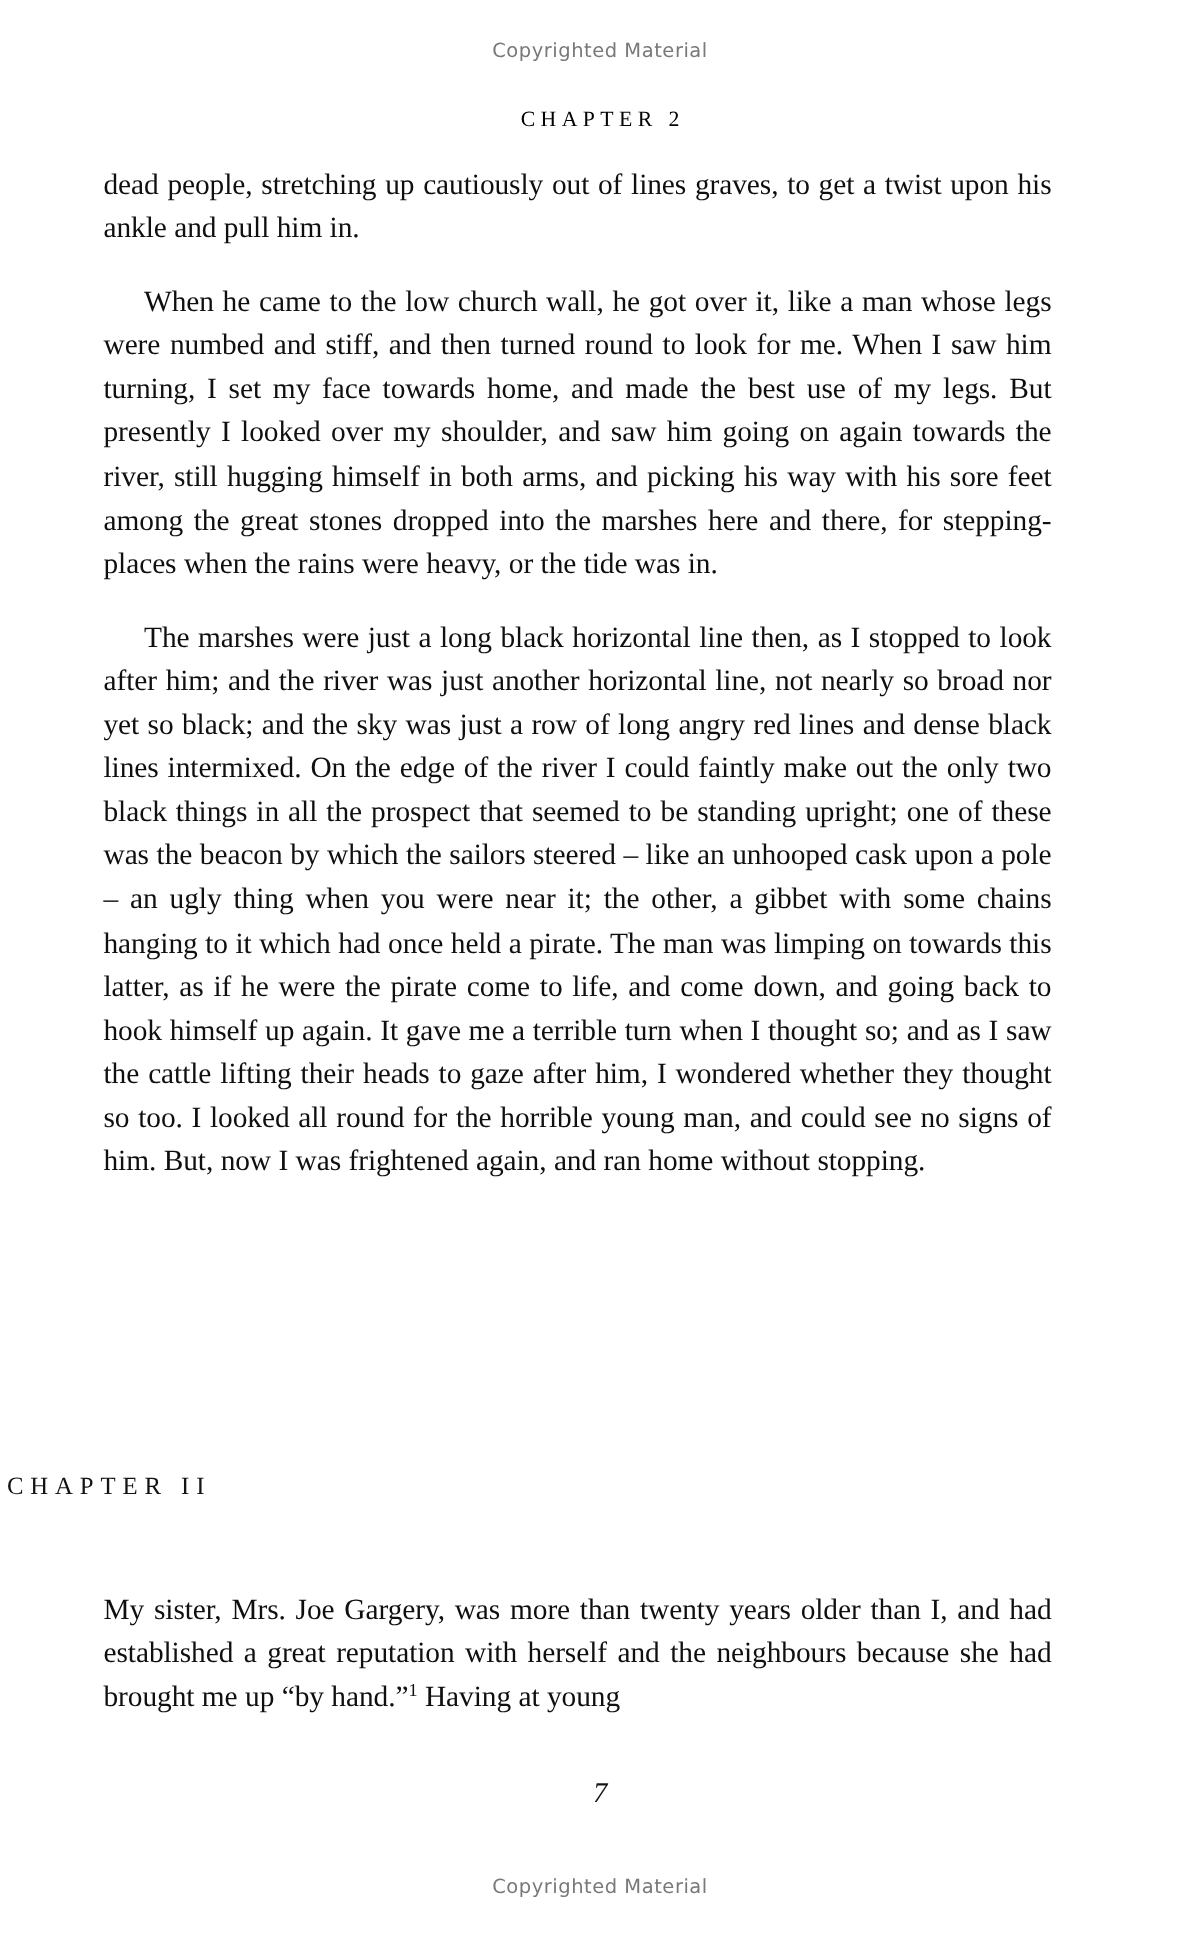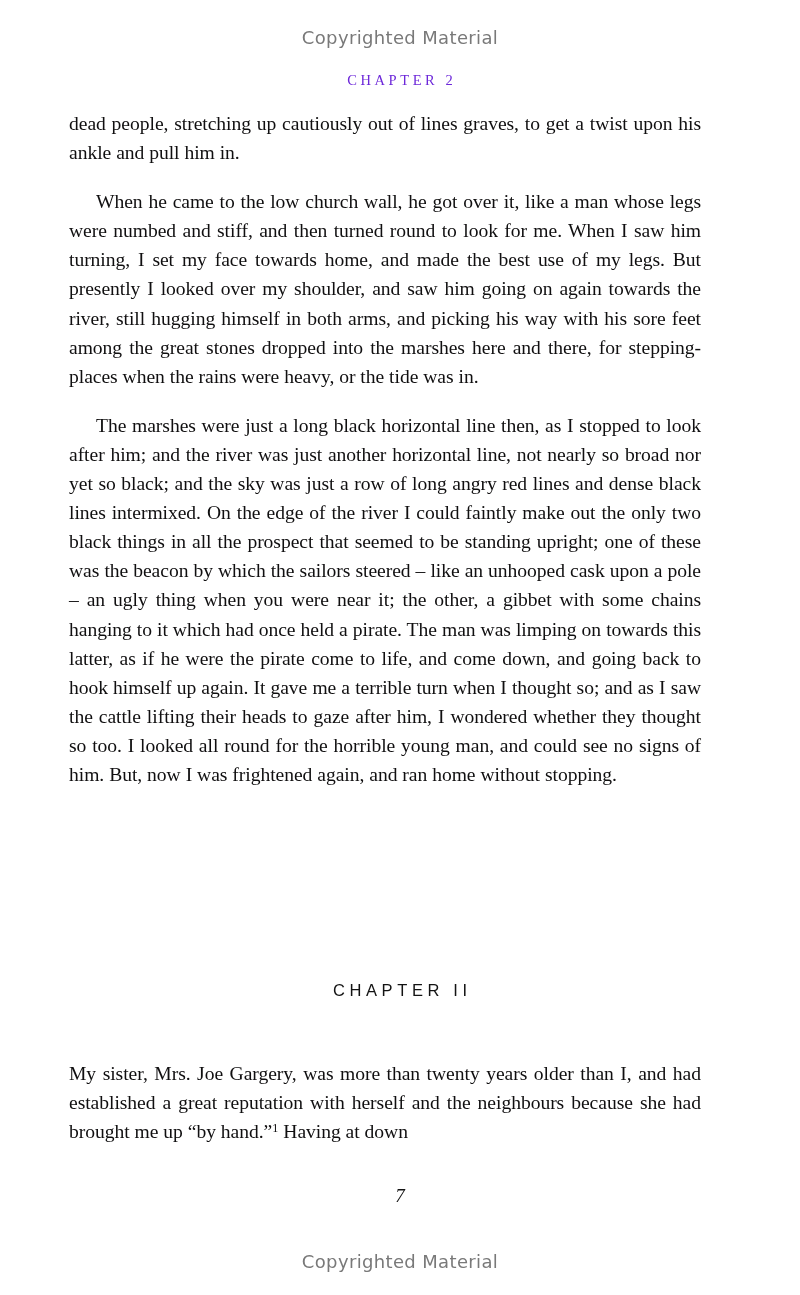--- a/index.html
+++ b/index.html
@@ -20,40 +20,40 @@
     -webkit-font-smoothing: antialiased;
   }
 
   
   .watermark {
     position: absolute;
     left: 0;
     width: 800px;
     text-align: center;
     font-family: "DejaVu Sans", "Liberation Sans", sans-serif;
-    font-size: 18px;
+    font-size: 13px;
     letter-spacing: 0.35px;
     color: #797979;
     white-space: nowrap;
   }
   .watermark-top { top: 27px; }
   .watermark-bottom { top: 1251px; }
 
   
   .running-head {
     position: absolute;
     left: 0;
     top: 72px;
     width: 800px;
     text-align: center;
     font-family: "Liberation Serif", "DejaVu Serif", serif;
     font-size: 14.5px;
     letter-spacing: 3.6px;
     text-indent: 3.6px;
-    color: #6d28d9;
+    color: #000000;
     white-space: nowrap;
   }
 
   
   .textblock {
     position: absolute;
     left: 69px;
     top: 109px;
     width: 632px;
   }
@@ -80,22 +80,22 @@
     line-height: 0;
     letter-spacing: 0;
   }
 
   
   .chapter-heading {
     position: absolute;
     left: 0;
     top: 981px;
     width: 800px;
-    text-align: center;
-    font-family: Liberation Sans, sans-serif;
+    text-align: left;
+    font-family: Liberation Serif, serif;
     font-size: 16.5px;
     letter-spacing: 4.6px;
     text-indent: 4.6px;
     color: #131313;
     white-space: nowrap;
   }
 
   
   .chapter-body {
     position: absolute;
@@ -128,20 +128,20 @@
 
   <div class="textblock">
     <p class="para flush">dead people, stretching up cautiously out of lines graves, to get a twist upon his ankle and pull him in.</p>
     <p class="para indent">When he came to the low church wall, he got over it, like a man whose legs were numbed and stiff, and then turned round to look for me. When I saw him turning, I set my face towards home, and made the best use of my legs. But presently I looked over my shoulder, and saw him going on again towards the river, still hugging himself in both arms, and picking his way with his sore feet among the great stones dropped into the marshes here and there, for stepping-places when the rains were heavy, or the tide was in.</p>
     <p class="para indent">The marshes were just a long black horizontal line then, as I stopped to look after him; and the river was just another horizontal line, not nearly so broad nor yet so black; and the sky was just a row of long angry red lines and dense black lines intermixed. On the edge of the river I could faintly make out the only two black things in all the prospect that seemed to be standing upright; one of these was the beacon by which the sailors steered – like an unhooped cask upon a pole – an ugly thing when you were near it; the other, a gibbet with some chains hanging to it which had once held a pirate. The man was limping on towards this latter, as if he were the pirate come to life, and come down, and going back to hook himself up again. It gave me a terrible turn when I thought so; and as I saw the cattle lifting their heads to gaze after him, I wondered whether they thought so too. I looked all round for the horrible young man, and could see no signs of him. But, now I was frightened again, and ran home without stopping.</p>
   </div>
 
   <div class="chapter-heading">CHAPTER II</div>
 
   <div class="chapter-body">
-    <p class="para flush"><span>My sister, Mrs. Joe Gargery, was more than twenty years older than I, and had established a great reputation with herself and the neighbours because she had brought me up “by hand.”</span><span class="fn-marker">1</span><span> Having at down</span></p>
+    <p class="para flush"><span>My sister, Mrs. Joe Gargery, was more than twenty years older than I, and had established a great reputation with herself and the neighbours because she had brought me up “by hand.”</span><span class="fn-marker">1</span><span> Having at young</span></p>
   </div>
 
   <div class="folio">7</div>
 
   <div class="watermark watermark-bottom">Copyrighted Material</div>
 
 </div>
 
 </body></html>

